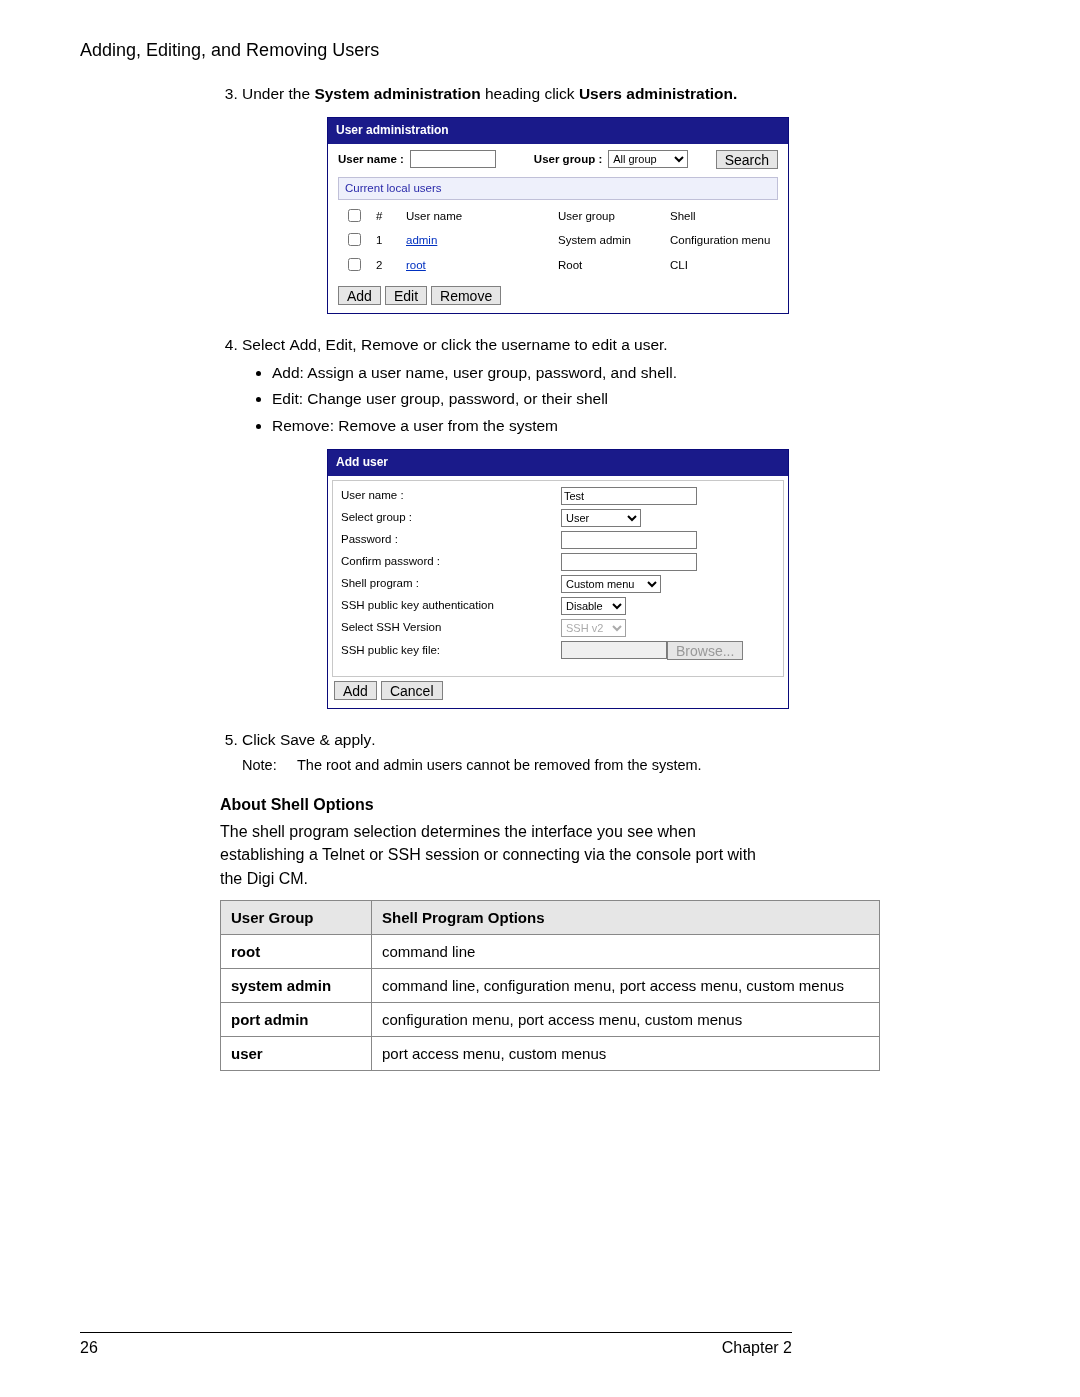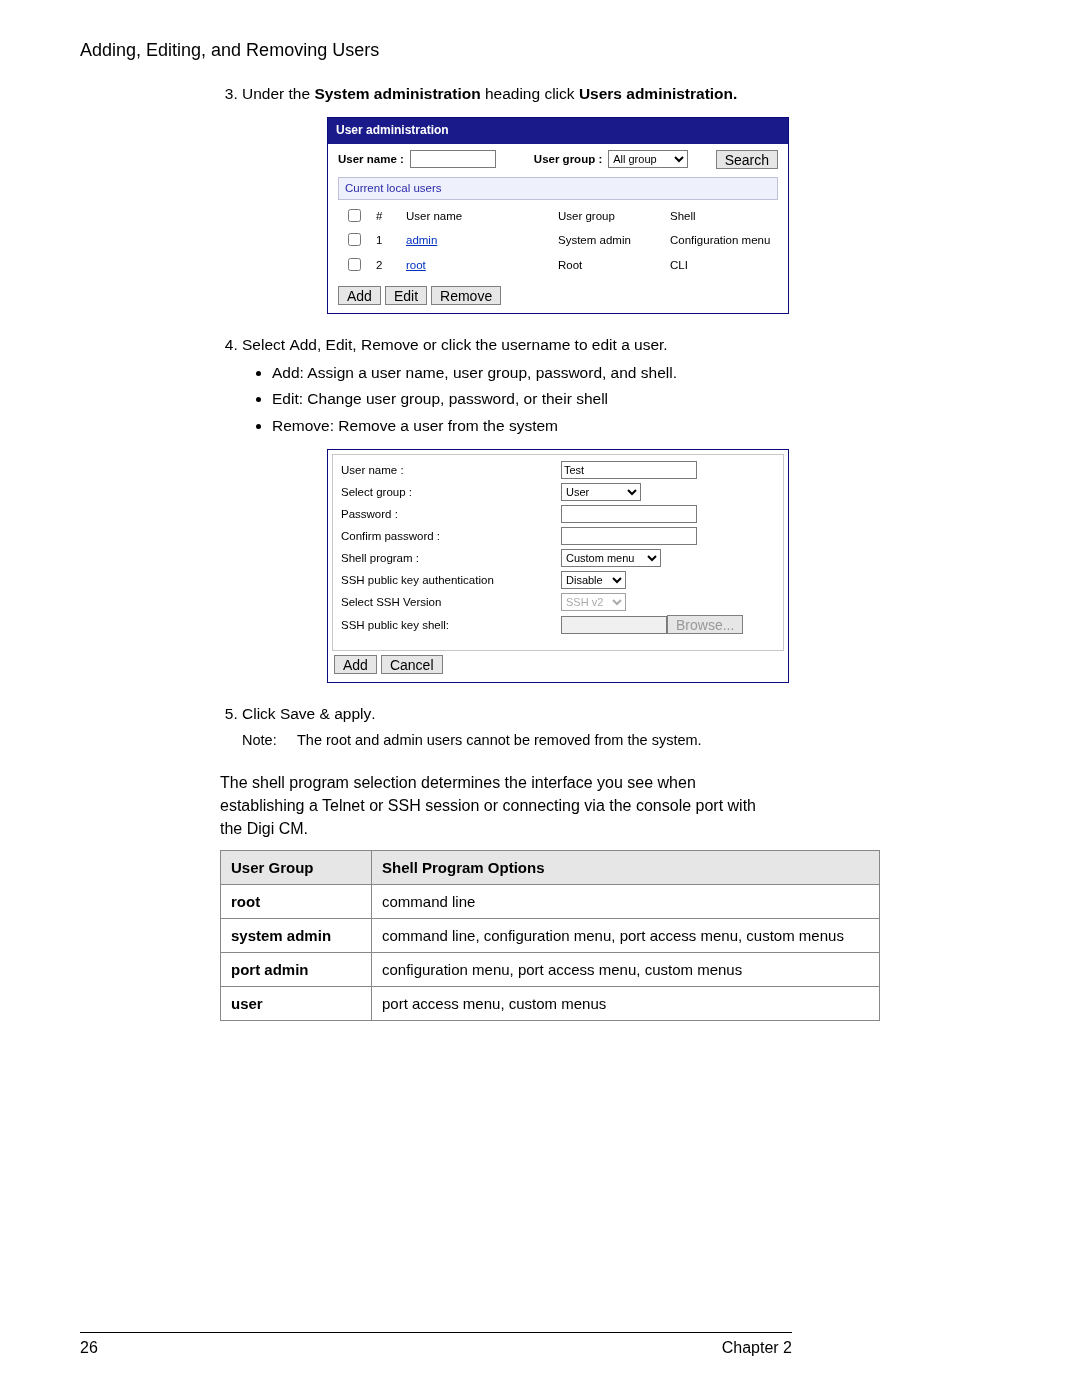--- a/index.html
+++ b/index.html
@@ -235,20 +235,21 @@
             <span class="cmdname">Edit</span><span>: Change user group, password, or their shell</span>
           </li>
           <li>
             <span class="cmdname">Remove</span><span>: Remove a user from the system</span>
           </li>
         </ul>
 
         
         <div class="panel-wrap">
           <div class="panel2">
+            <div class="panel-title">Add user</div>
             <div class="white-outer" style="margin:4px;">
               <div class="formrow">
                 <span class="flabel">User name :</span>
                 <input class="txt-input" style="width: 130px;" value="Test">
               </div>
               <div class="formrow">
                 <span class="flabel">Select group :</span>
                 <select class="select" style="width:80px">
                   <option>User</option>
                 </select>
@@ -273,21 +274,21 @@
                   <option>Disable</option>
                 </select>
               </div>
               <div class="formrow">
                 <span class="flabel">Select SSH Version</span>
                 <select class="select" style="width:65px;color:#888" disabled="">
                   <option>SSH v2</option>
                 </select>
               </div>
               <div class="formrow">
-                <span class="flabel">SSH public key shell:</span>
+                <span class="flabel">SSH public key file:</span>
                 <input class="txt-input" style="width: 100px; background: rgb(240, 240, 240);" disabled="">
                 <button class="btn" style="color:#999" disabled="">Browse...</button>
               </div>
             </div>
             <div style="padding:0 6px 8px 6px; display:flex; gap:4px;">
               <button class="btn">Add</button>
               <button class="btn">Cancel</button>
             </div>
           </div>
         </div>
@@ -296,20 +297,21 @@
       <li>
         <span>Click </span><span class="cmdname">Save &amp; apply</span><span>.</span>
         <div class="note-row">
           <span class="nl">Note:</span>
           <span>The root and admin users cannot be removed from the system.</span>
         </div>
       </li>
     </ol>
 
     <div style="margin-left:0">
+      <div class="about-h">About Shell Options</div>
       <div class="body-text">The shell program selection determines the interface you see when establishing a Telnet or SSH session or connecting via the console port with the Digi CM.</div>
 
       <table class="shell-table">
         <thead>
           <tr>
             <th>User Group</th>
             <th>Shell Program Options</th>
           </tr>
         </thead>
         <tbody>

